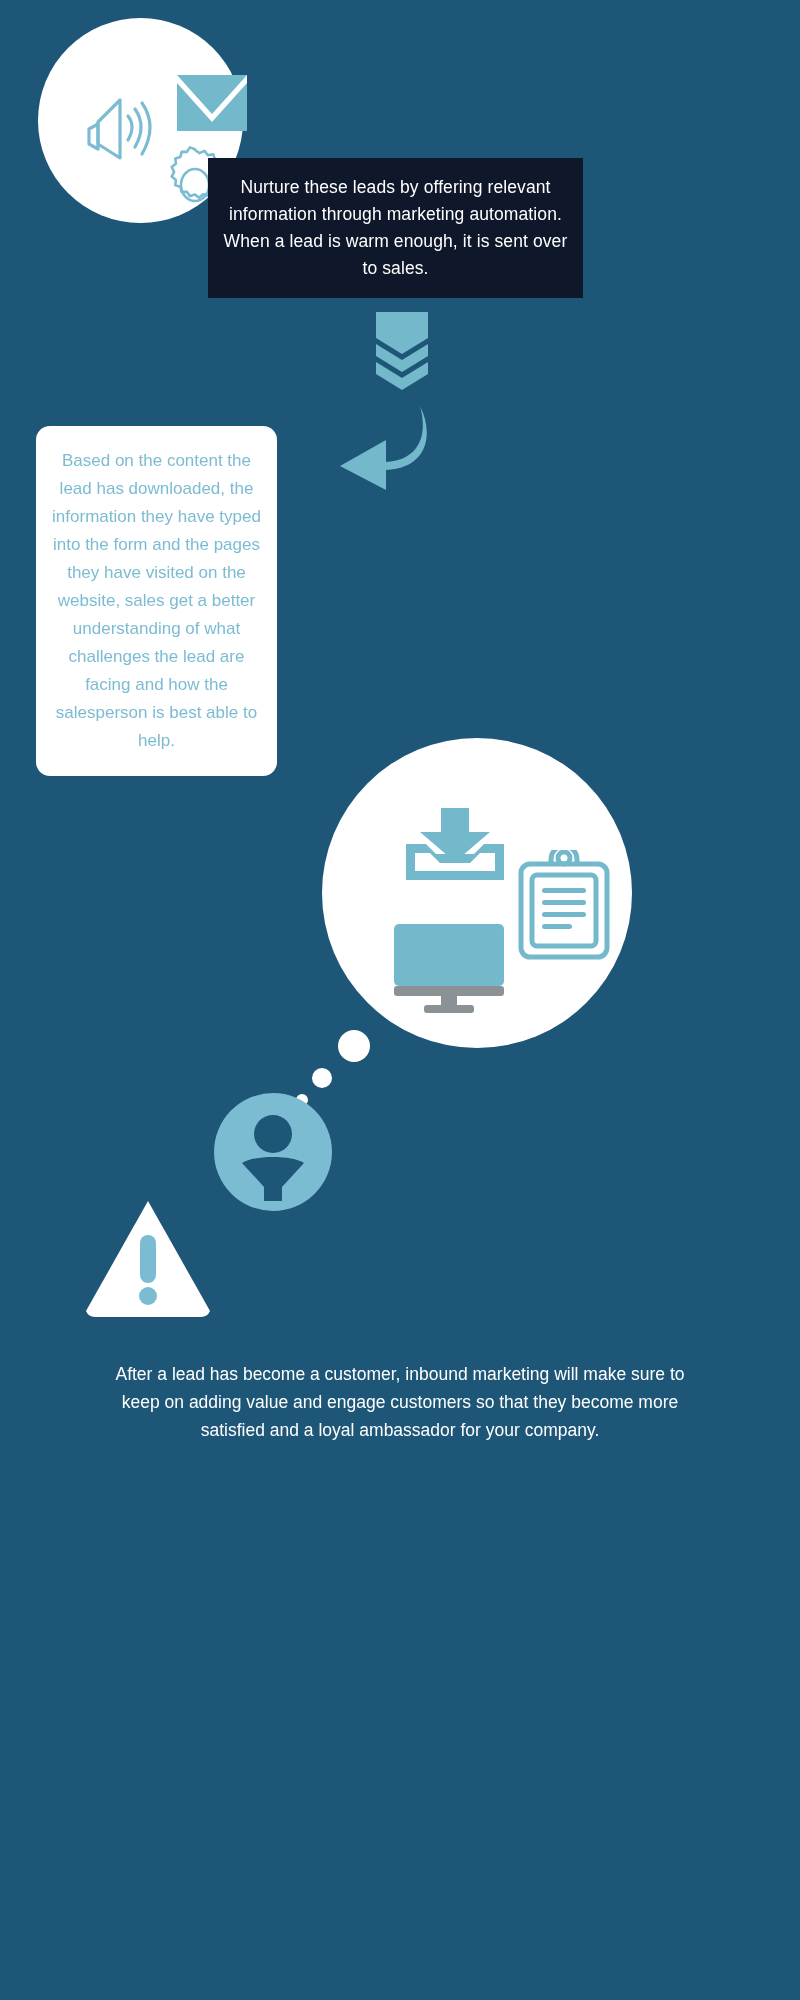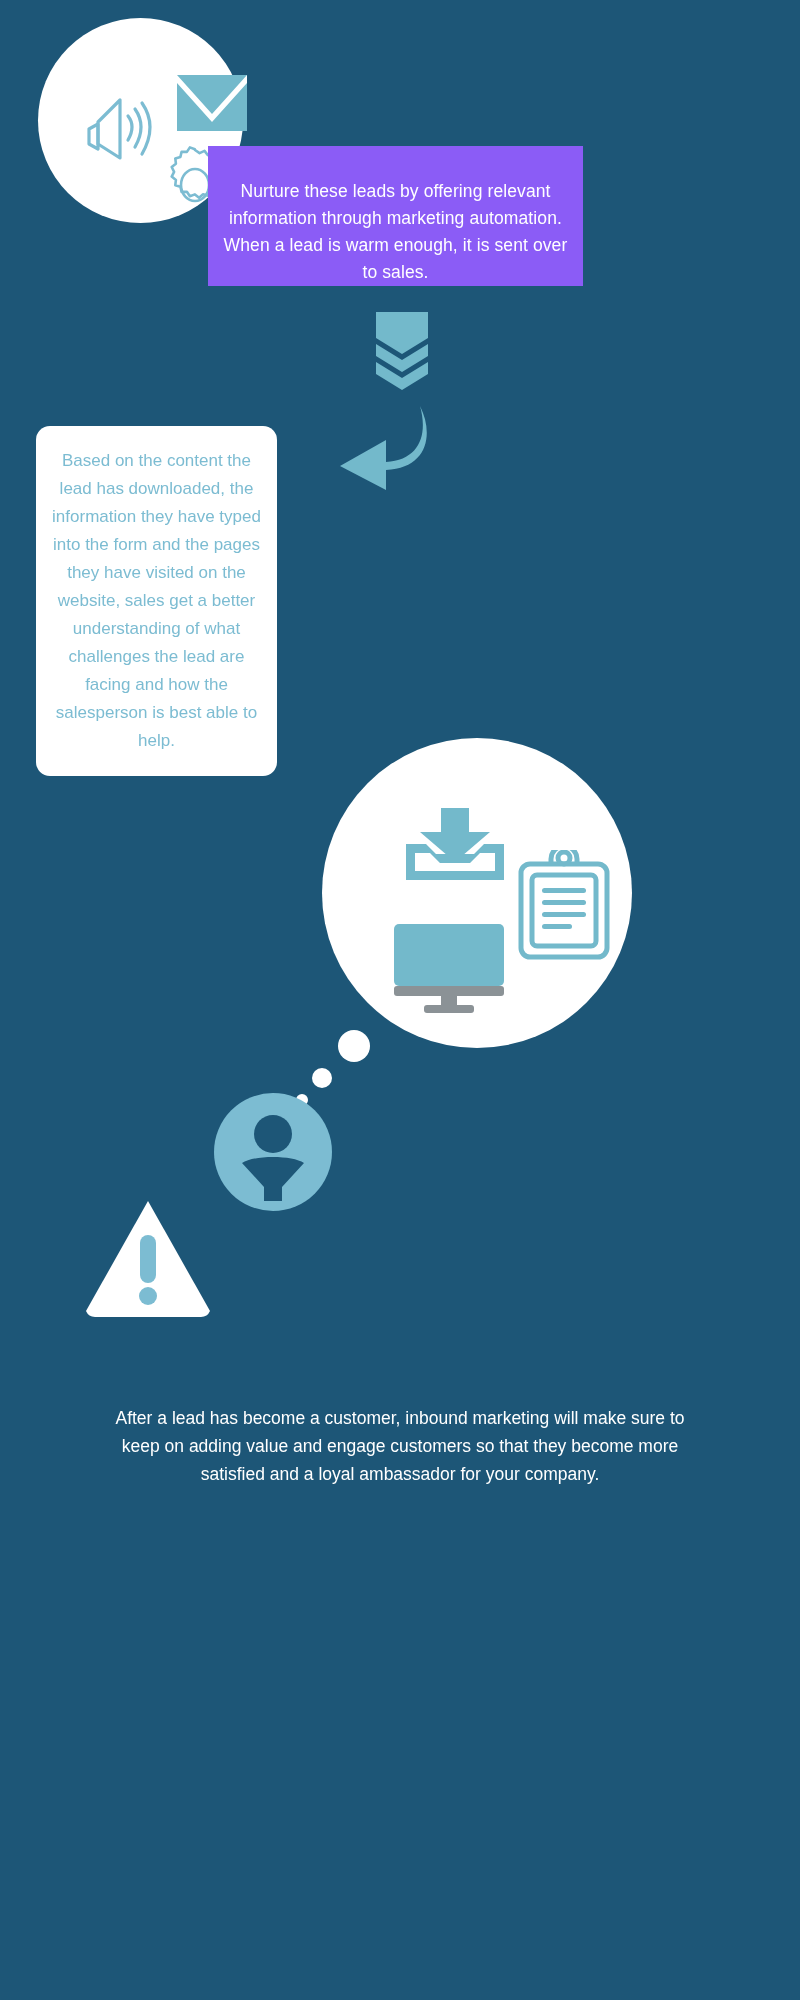--- a/index.html
+++ b/index.html
@@ -15,23 +15,23 @@
   .circle-top{
     position:absolute; left:38px; top:18px; width:205px; height:205px;
     border-radius:50%; background:#ffffff;
   }
   .ico-megaphone{ position:absolute; left:48px; top:78px; width:80px; height:72px; }
   .ico-envelope { position:absolute; left:138px; top:56px; width:72px; height:58px; }
   .ico-gear     { position:absolute; left:118px; top:128px; width:78px; height:78px; }
 
   
   .box-teal{
-    position:absolute; left:208px; top:146px; width:375px; height:140px;
-    background:#8b5cf6;
-    display:flex; align-items:flex-end; justify-content:center;
+    position:absolute; left:208px; top:158px; width:375px; height:140px;
+    background:#0f172a;
+    display:flex; align-items:center; justify-content:center;
   }
   .box-teal p{
     color:#ffffff; font-size:17.5px; line-height:27px; text-align:center;
     font-weight:300; padding:0 12px; letter-spacing:.1px;
   }
 
   
   .chevrons{ position:absolute; left:376px; top:312px; width:52px; height:78px; }
 
   
@@ -80,21 +80,21 @@
   .banner span{
     color:#ffffff; font-size:17px; font-weight:300; letter-spacing:.2px;
   }
 
   
   .closing{
     position:absolute; left:100px; top:1360px; width:600px;
     text-align:center;
   }
   .closing p{
-    color:#ffffff; font-size:17.5px; line-height:28px; font-weight:300;margin-top:44px;
+    color:#ffffff; font-size:17.5px; line-height:28px; font-weight:300;
   }
 </style>
 </head>
 <body>
 
 <div class="stage">
 
   <div class="circle-top">
 
     <svg class="ico-megaphone" viewBox="0 0 80 72">

